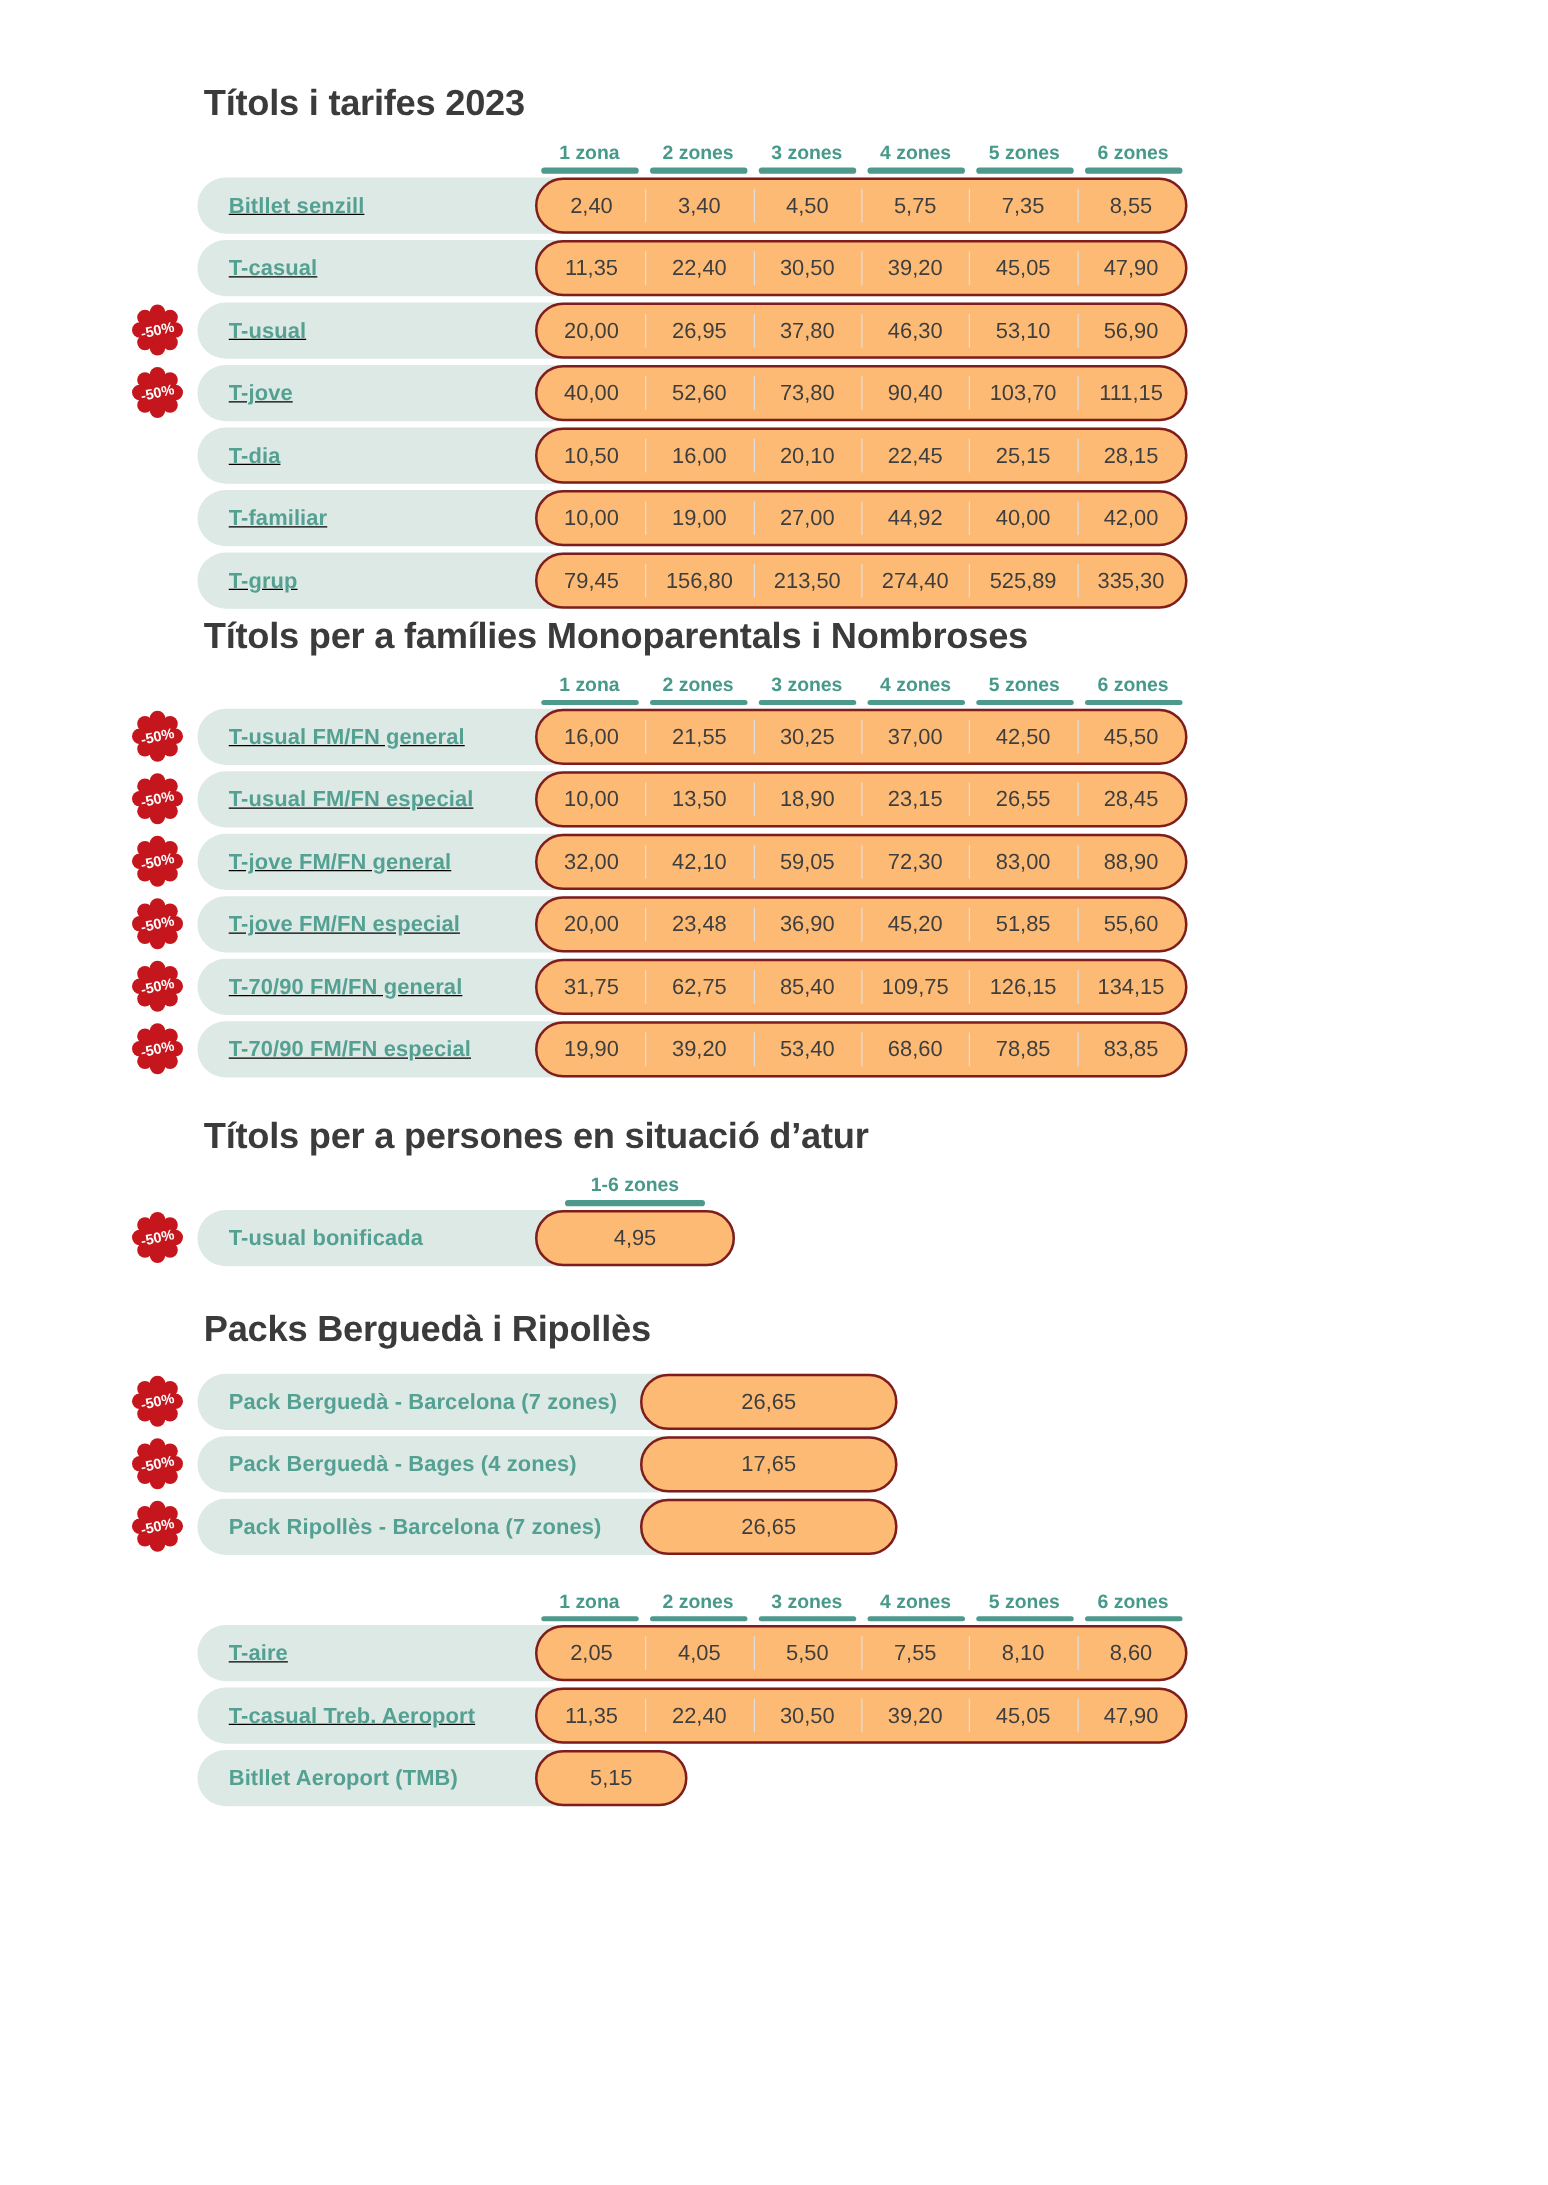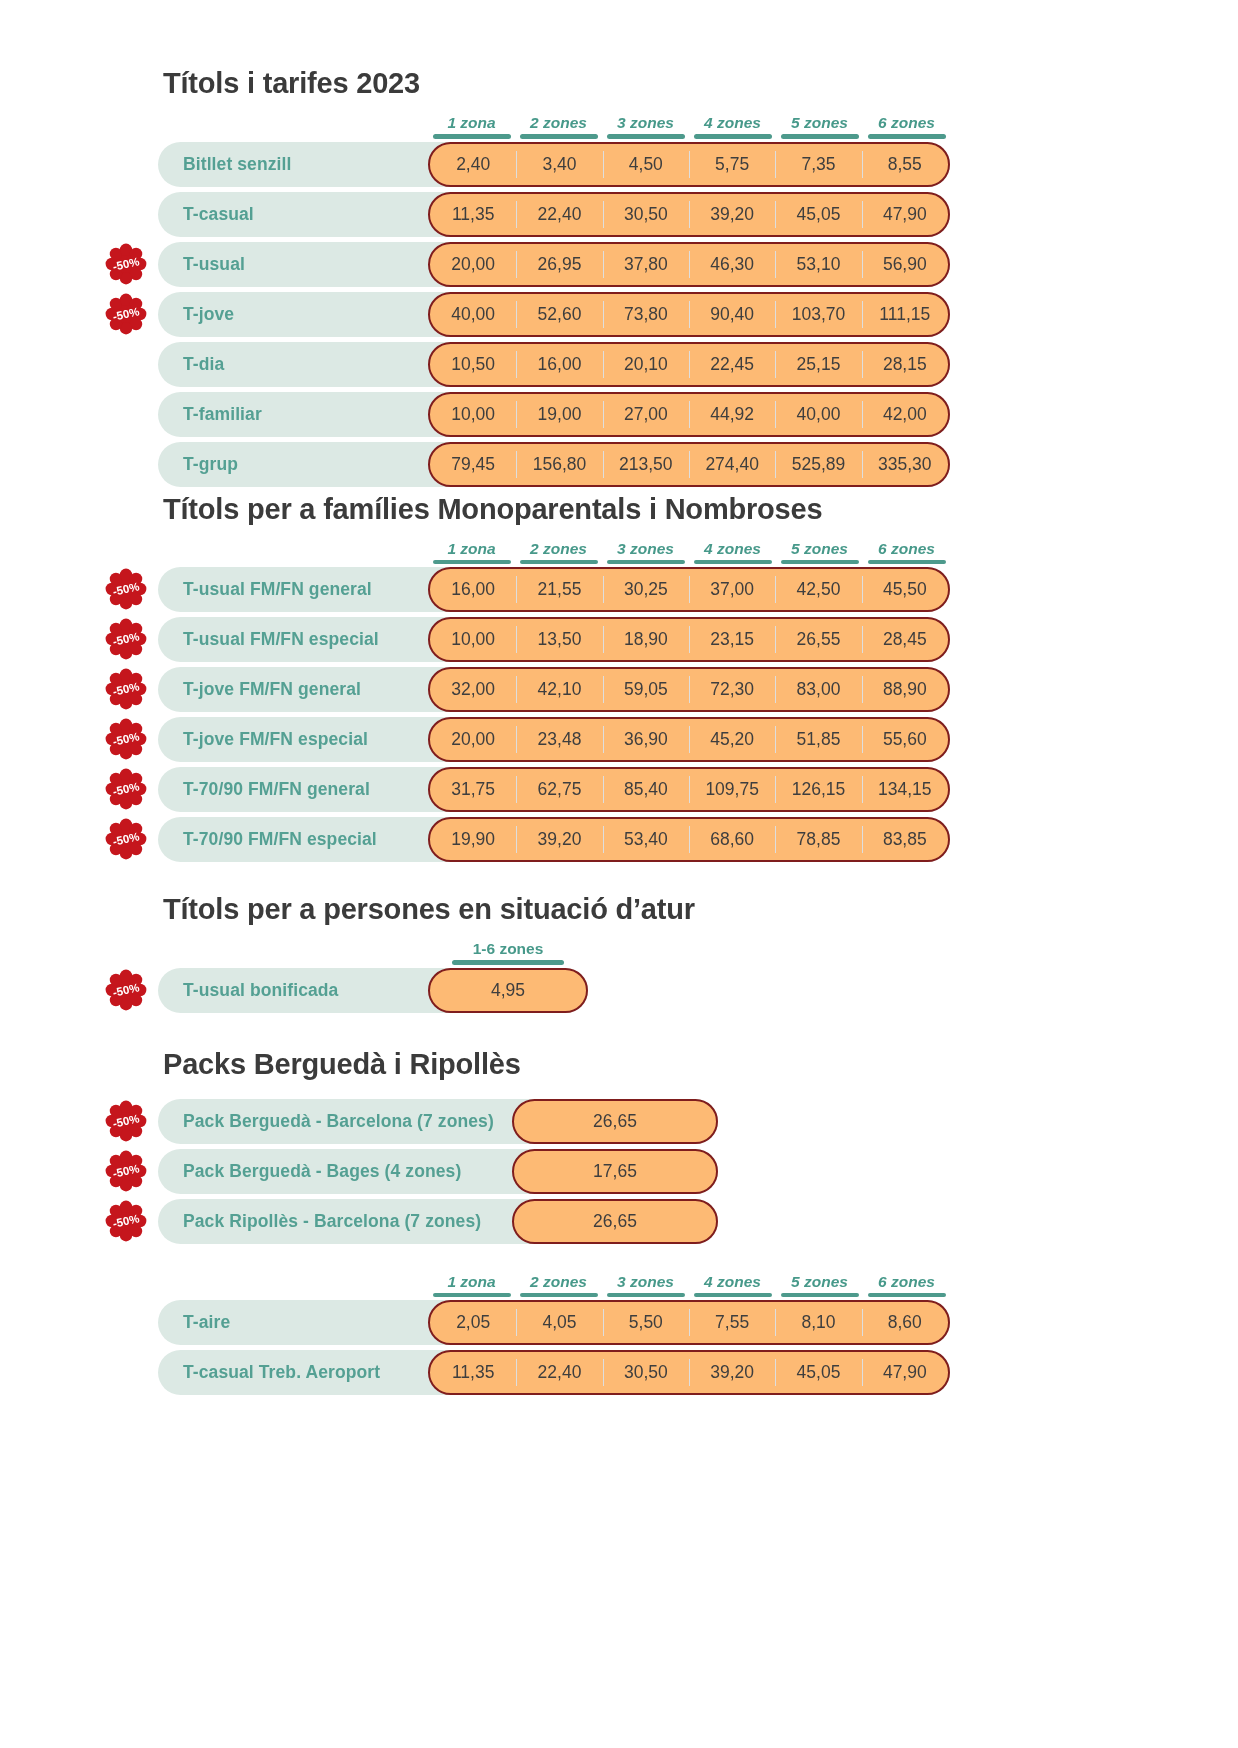--- a/index.html
+++ b/index.html
@@ -15,31 +15,31 @@
   }
   .sec-0{margin-top:0;}
   .sec-1{}
   .sec-2{margin-top:30px;}
   .sec-3{margin-top:34px;}
   .sec-4{margin-top:28px;}
   .sec-3 .rows{margin-top:18px;}
 
   
   .zone-headers{display:flex;width:522px;margin-left:270px;margin-bottom:3px;}
-  .zone-header{flex:1;font-style:italic;}
+  .zone-header{flex:1;}
   .zone-header-text{text-align:center;color:#47998a;font-weight:bold;font-size:15.5px;line-height:19px;}
   .zone-underline{height:4.5px;background:#4d9a8c;border-radius:2.5px;width:78px;margin:2px auto 0;}
   .single-header{width:160px;margin-left:270px;margin-bottom:3px;}
   .single-header .zone-underline{width:112px;}
 
   
   .row{position:relative;height:45px;margin-bottom:5px;display:flex;align-items:center;}
   .row::before{content:'';position:absolute;left:0;top:0;bottom:0;width:100%;
     border-radius:23px;background:#dce9e4;}
-  .six{width:792px;}
+  .six{width:792px;text-decoration:underline;}
   .short{width:392px;}
   .short::before{width:330px;}
   .single{width:430px;}
   .pack{width:560px;}
   .row-label{position:relative;padding-left:25px;color:#54a093;font-size:17.5px;
     font-weight:600;letter-spacing:0.1px;z-index:1;}
   .value-pill{position:absolute;top:0;bottom:0;background:#fdba74;
     border:2px solid #7f1d1d;border-radius:23px;display:flex;box-sizing:border-box;z-index:1;}
   .six .value-pill{left:270px;width:522px;}
   .short .value-pill{left:270px;width:122px;}
@@ -535,15 +535,21 @@
           <div class="row-label">T-casual Treb. Aeroport</div>
           <div class="value-pill">
             <div class="cell">11,35</div>
             <div class="cell">22,40</div>
             <div class="cell">30,50</div>
             <div class="cell">39,20</div>
             <div class="cell">45,05</div>
             <div class="cell">47,90</div>
           </div>
         </div>
+        <div class="row short">
+          <div class="row-label">Bitllet Aeroport (TMB)</div>
+          <div class="value-pill">
+            <div class="cell">5,15</div>
+          </div>
+        </div>
       </div>
     </section>
   </div>
 
 </body></html>

